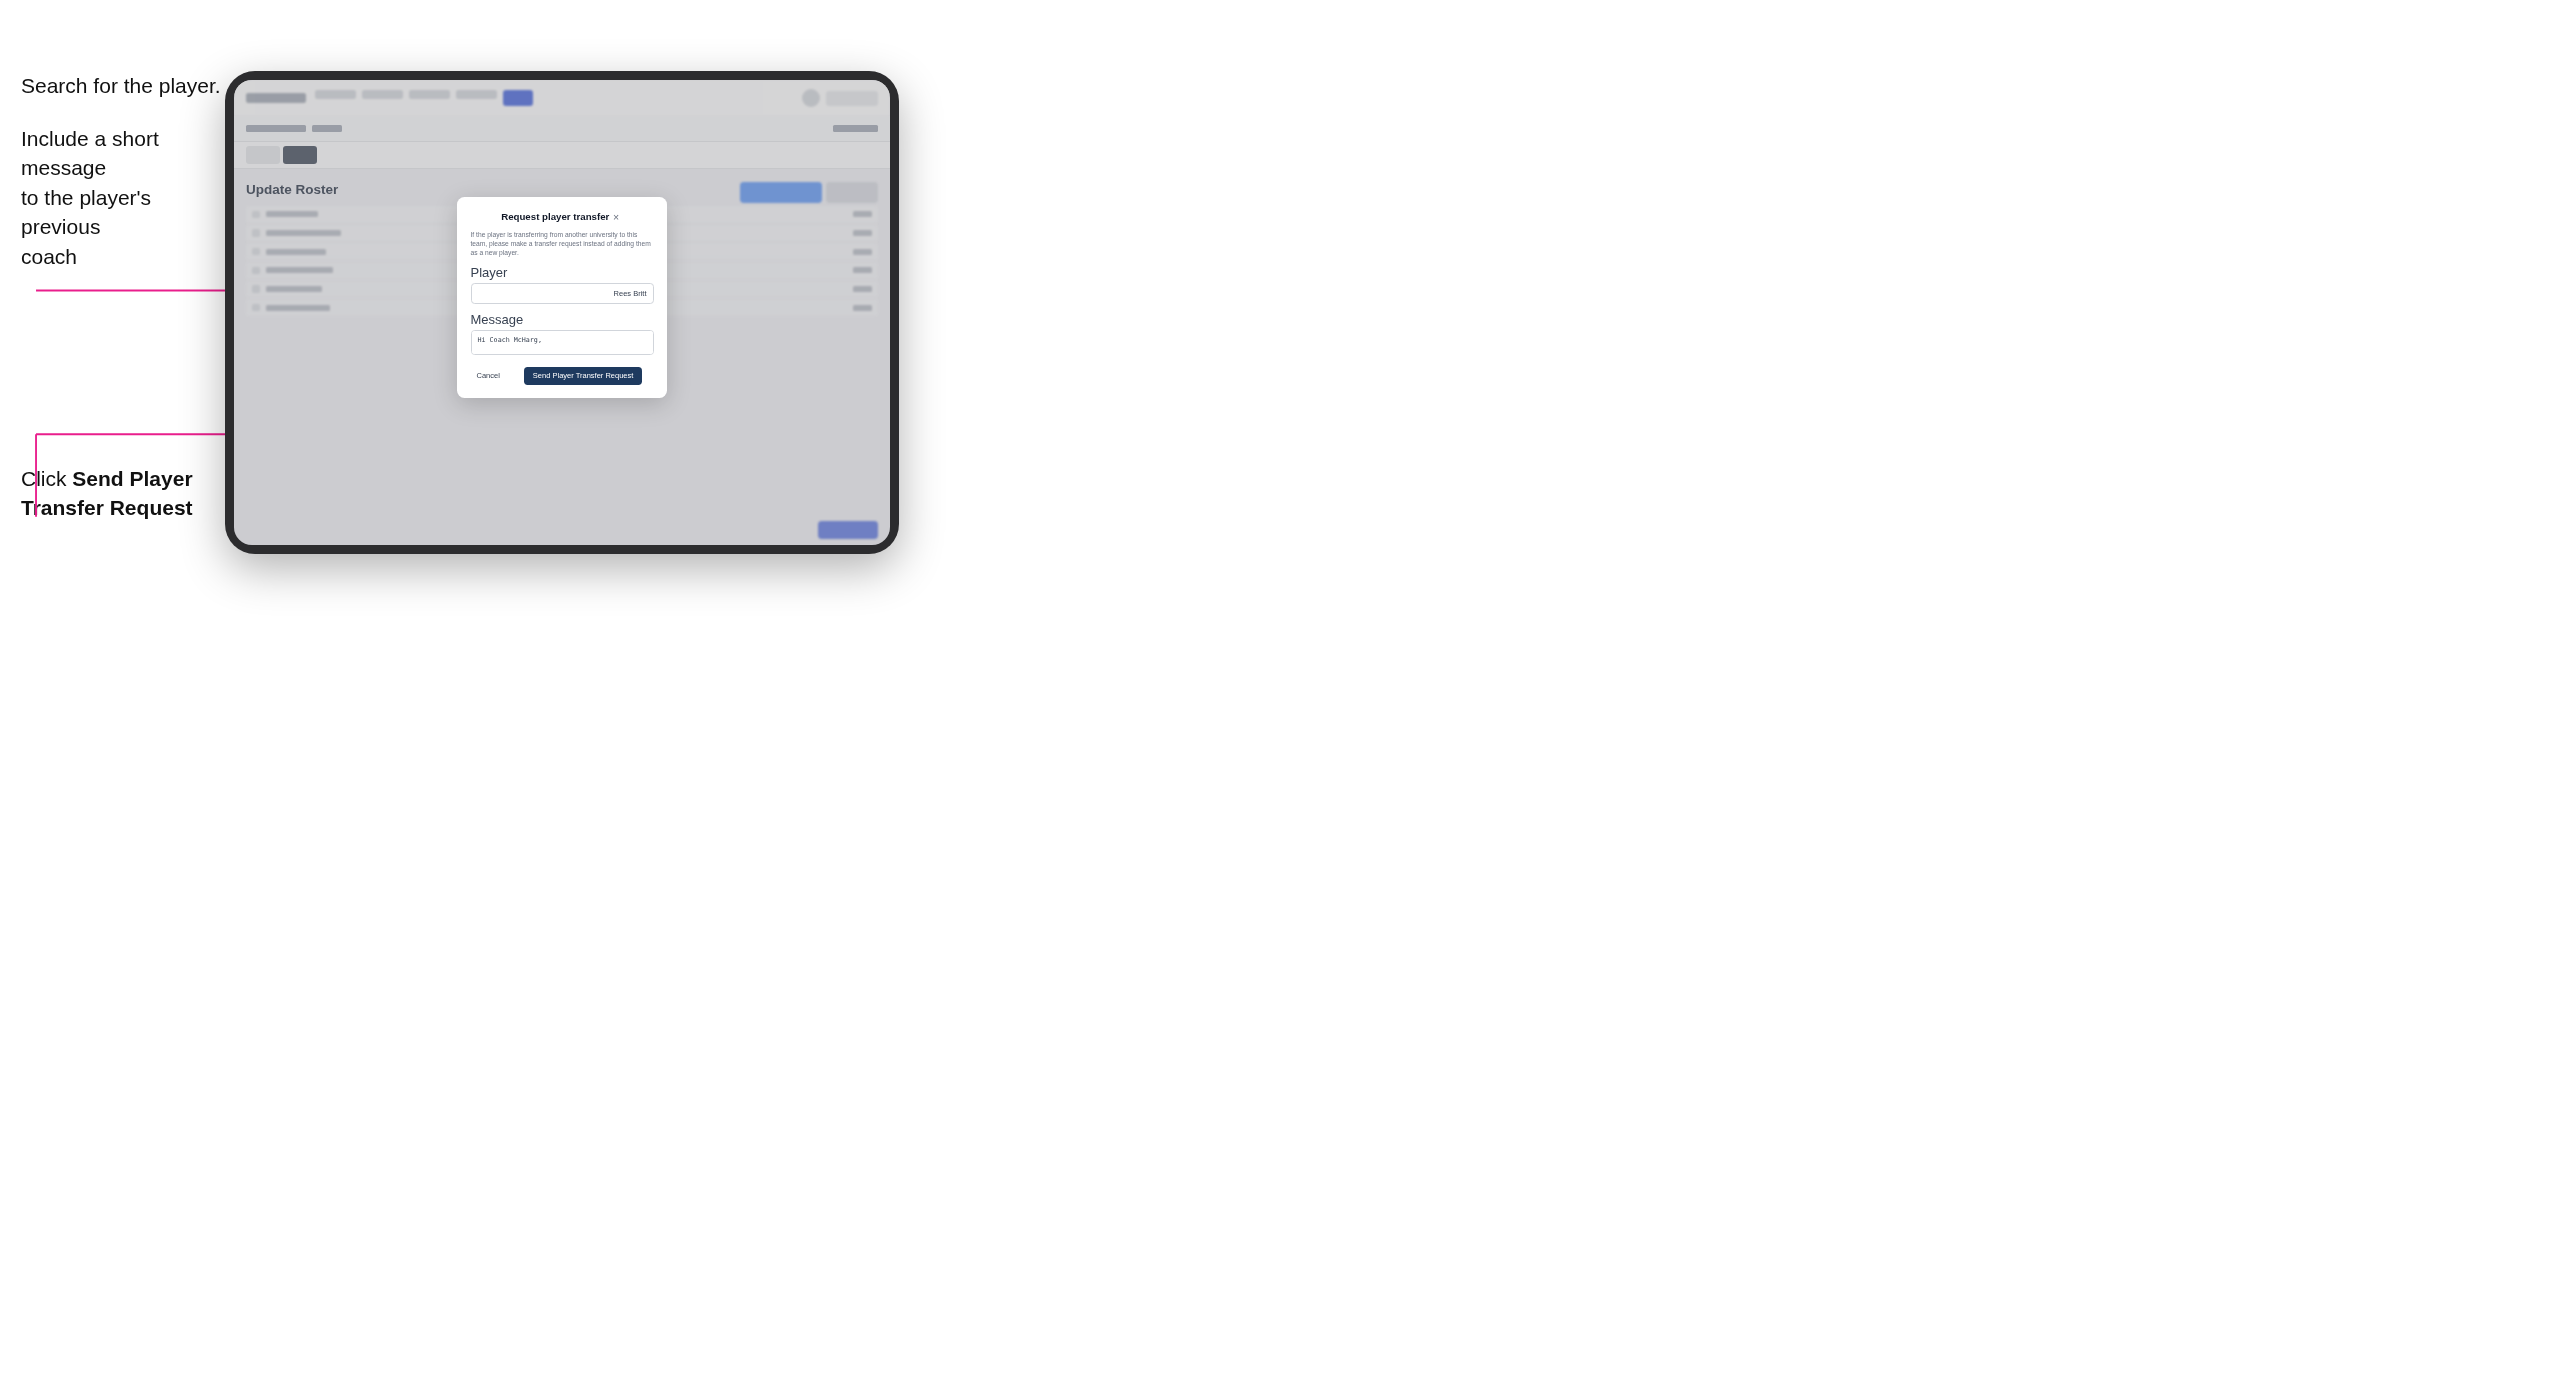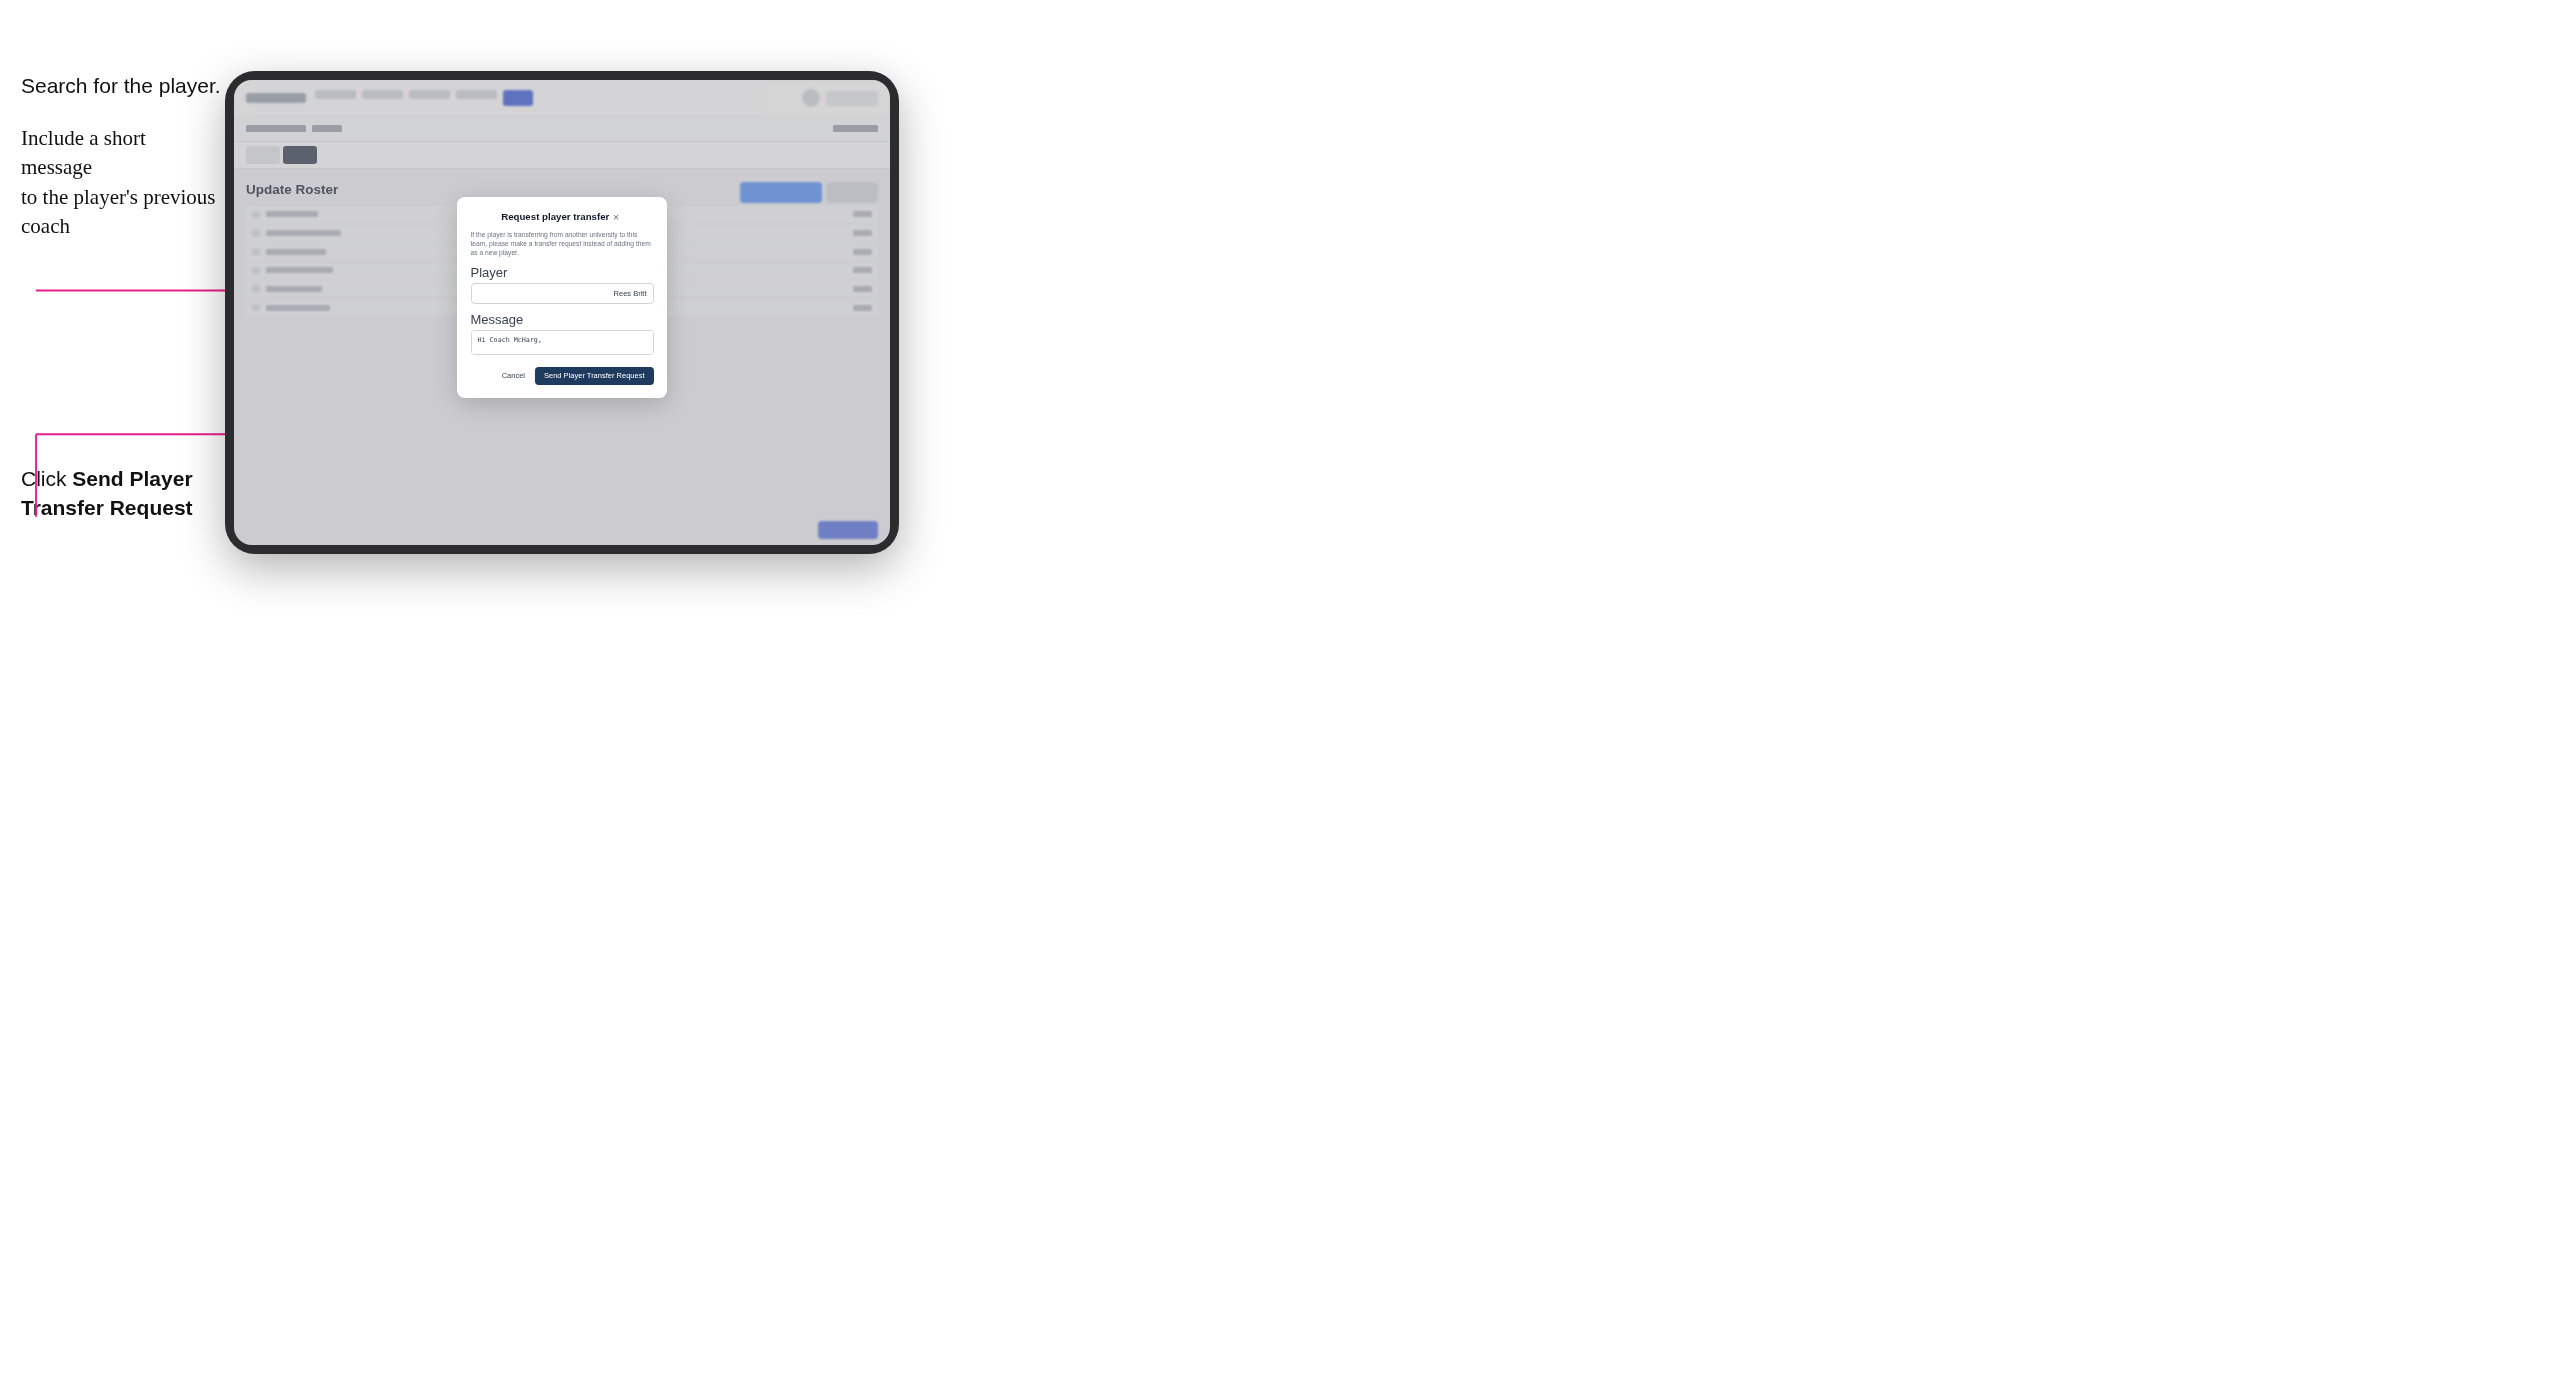--- a/index.html
+++ b/index.html
@@ -24,21 +24,20 @@
     }
     .annotation-message {
       position: absolute;
       left: 21px;
       top: 124px;
       font-size: 21px;
       color: #111;
       font-weight: 400;
       line-height: 1.4;
       max-width: 195px;
-      font-family: Liberation Serif, serif;
     }
     .annotation-click {
       position: absolute;
       left: 21px;
       top: 464px;
       font-size: 21px;
       color: #111;
       font-weight: 400;
       line-height: 1.4;
       max-width: 180px;
@@ -343,22 +342,21 @@
       color: #374151;
       margin-bottom: 9px;
       outline: none;
       resize: none;
       background: #fff;
       line-height: 1.5;
     }
     .modal-footer {
       display: flex;
       align-items: center;
-      justify-content: flex-end;
-      gap: 4px;
+      gap: 18px;
     }
     .btn-cancel {
       background: none;
       border: none;
       font-size: 7.5px;
       color: #374151;
       cursor: pointer;
       padding: 3px 6px;
     }
     .btn-send {

